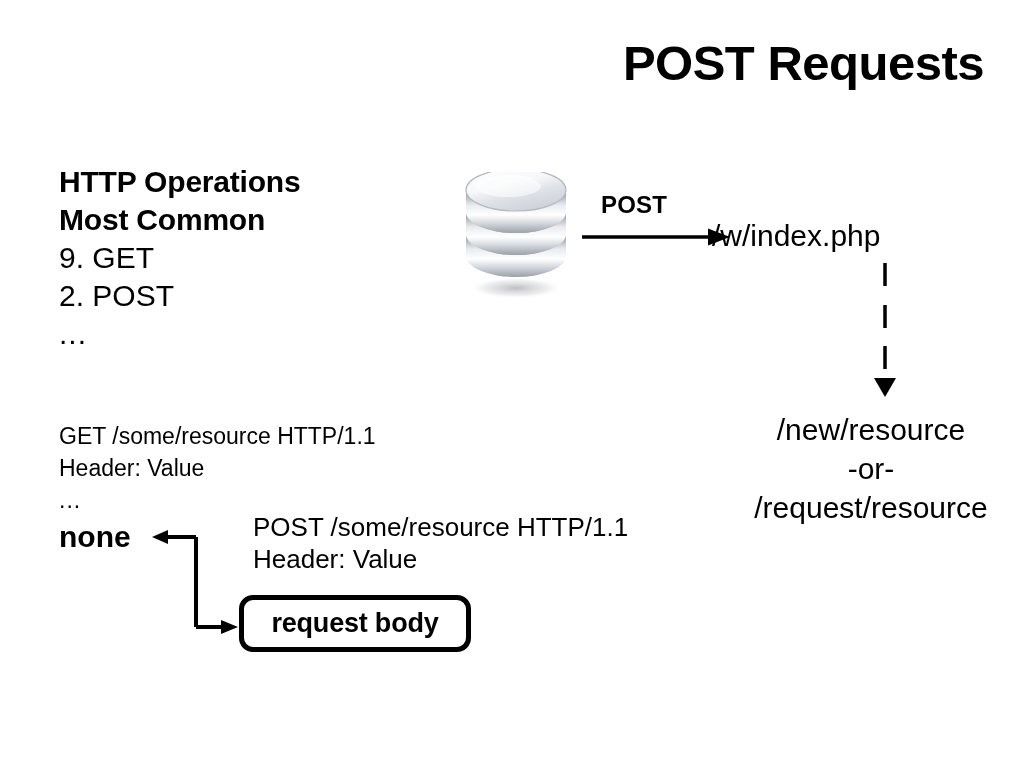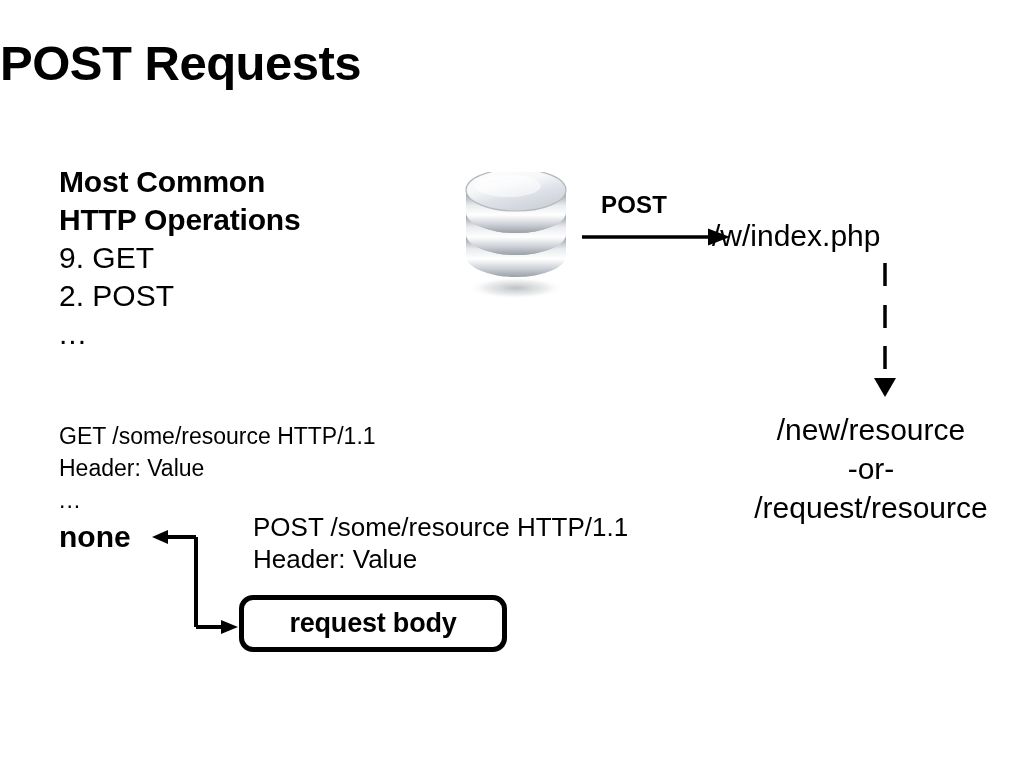--- a/index.html
+++ b/index.html
@@ -18,21 +18,21 @@
     background: #ffffff;
     overflow: hidden;
   }
   .abs { position: absolute; }
 
   
   #slide-title {
     left: 0px;
     top: 38px;
     width: 984px;
-    text-align: left;
+    text-align: right;
     font-size: 49px;
     font-weight: bold;
     letter-spacing: -0.5px;
     line-height: 1.05;
     white-space: nowrap;
   }
 
   
   #ops-block {
     left: 59px;
@@ -76,21 +76,21 @@
     top: 511px;
     width: 400px;
     font-size: 26px;
     line-height: 32px;
   }
 
   
   #request-body-box {
     left: 239px;
     top: 595px;
-    width: 268px;
+    width: 232px;
     height: 57px;
     border: 5px solid #000000;
     border-radius: 14px;
     box-sizing: border-box;
     display: flex;
     align-items: center;
     justify-content: center;
     background: #ffffff;
   }
   #request-body-box .label {
@@ -156,22 +156,22 @@
   }
 </style>
 </head>
 <body>
 
 <div id="slide">
 
   <div class="abs" id="slide-title">POST Requests</div>
 
   <div class="abs" id="ops-block">
+    <div class="head">HTTP Operations</div>
     <div class="head">Most Common</div>
-    <div class="head">HTTP Operations</div>
     <div class="item">9. GET</div>
     <div class="item">2. POST</div>
     <div class="dots">...</div>
   </div>
 
   <div class="abs" id="get-sample">
     <div>GET /some/resource HTTP/1.1</div>
     <div>Header: Value</div>
     <div class="dots">...</div>
   </div>

